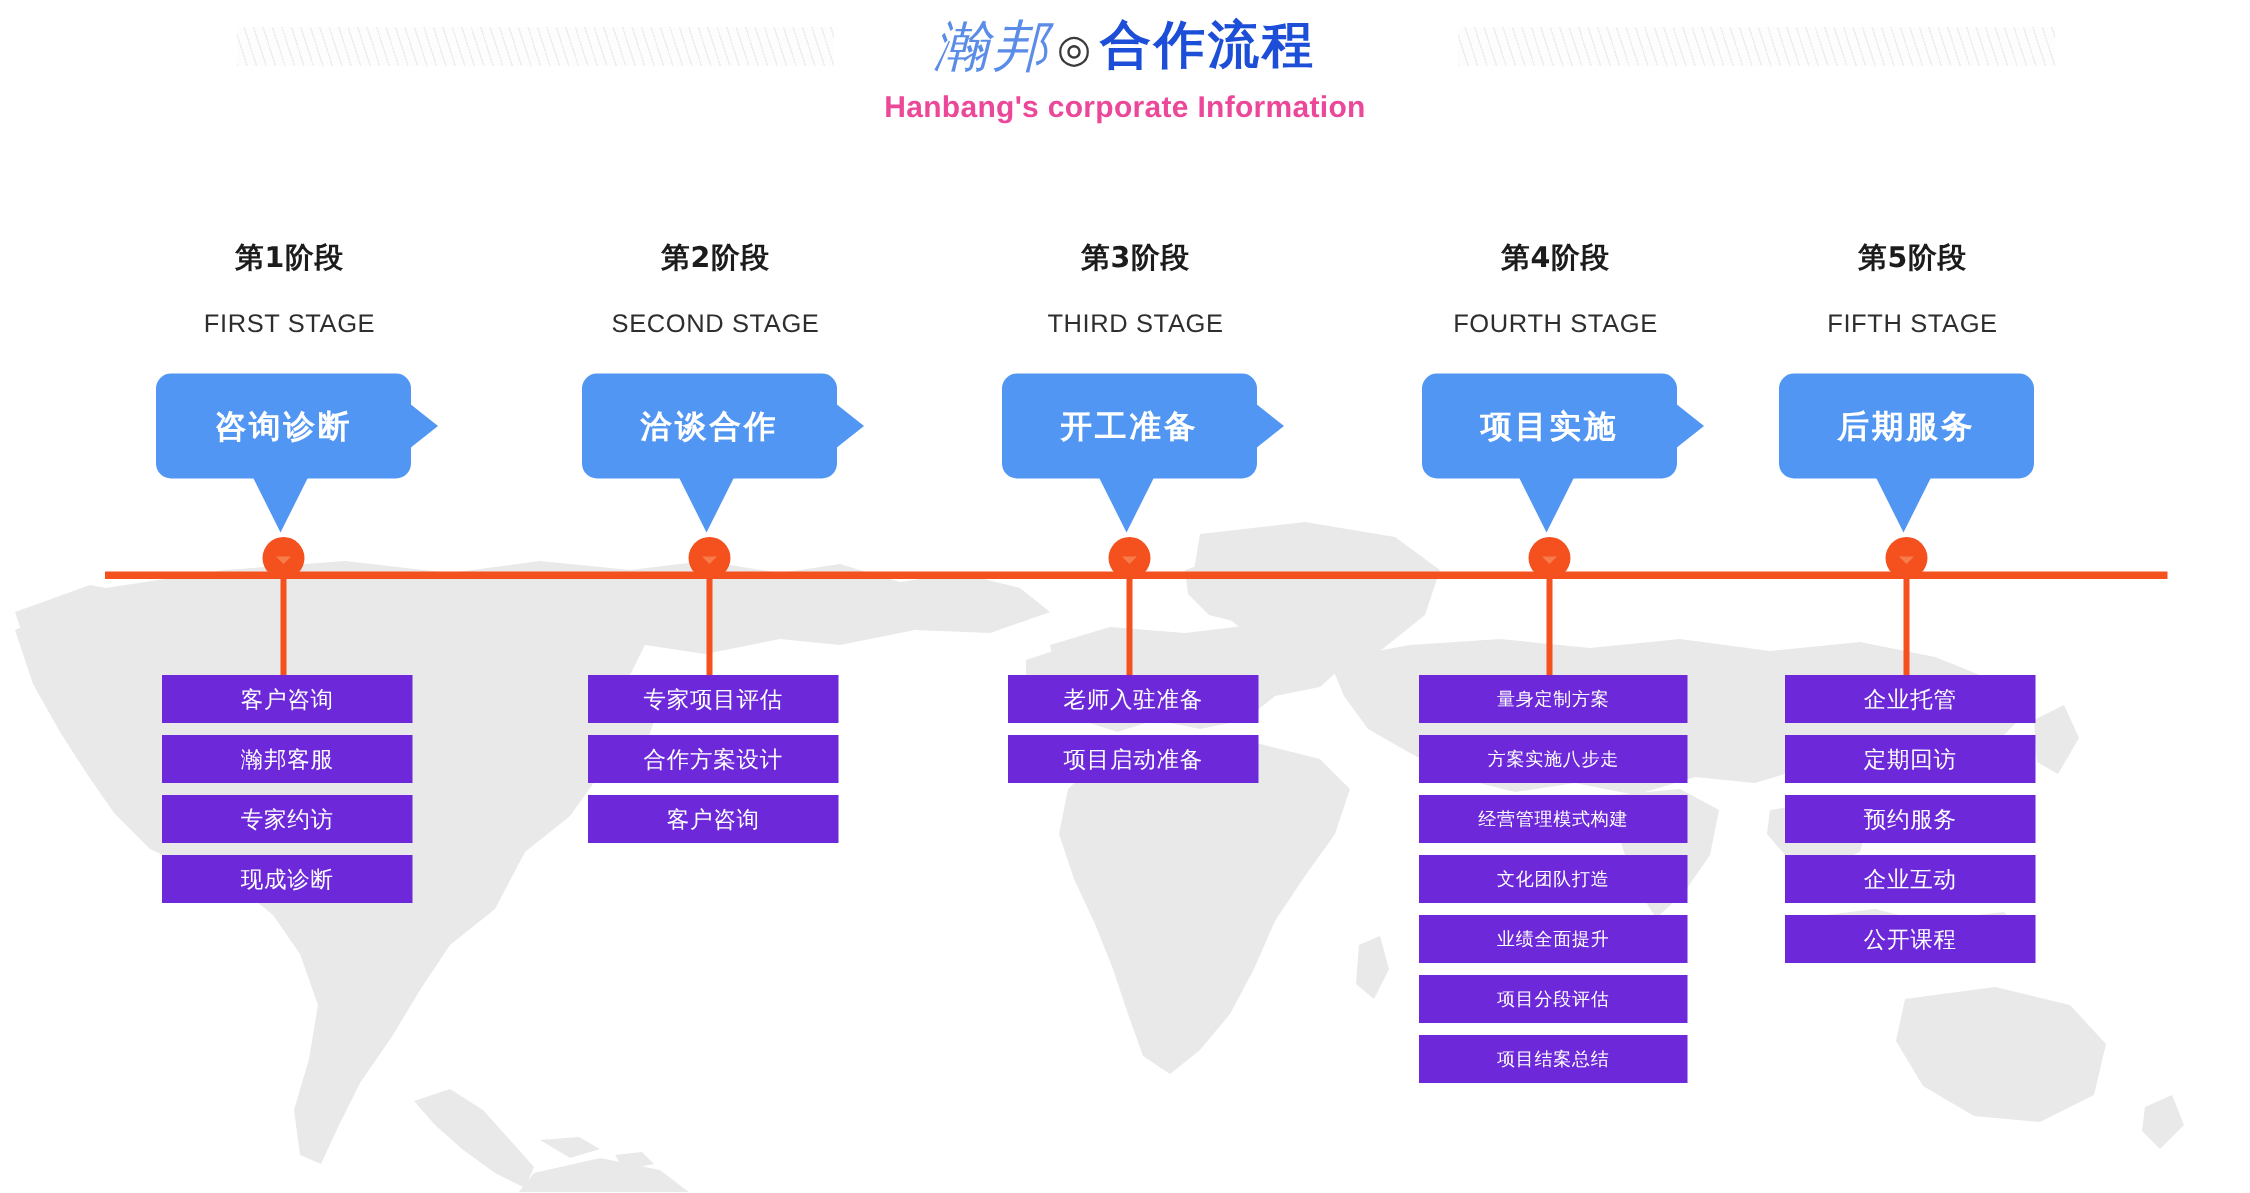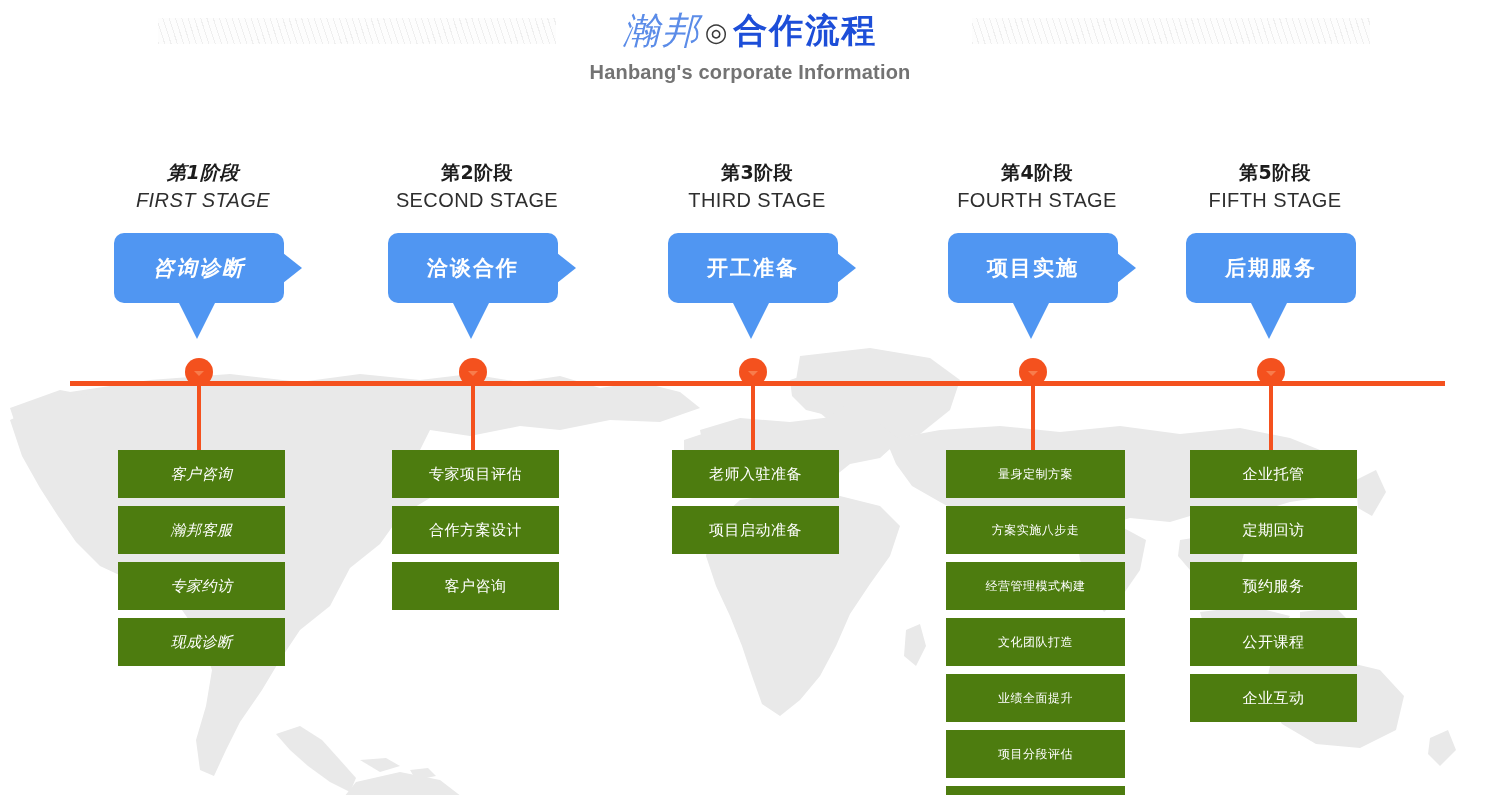--- a/index.html
+++ b/index.html
@@ -77,63 +77,63 @@
     font-size: 34px;
     font-weight: 700;
     color: #1d4ed8;
     letter-spacing: 2px;
     line-height: 46px;
   }
   #subtitle {
     margin-top: 7px;
     font-size: 20px;
     font-weight: 700;
-    color: #737373;
+    color: #ec4899;
     letter-spacing: 0.2px;
   }
 
   
   #axis {
     position: absolute;
     left: 70px; top: 381px;
     width: 1375px; height: 5px;
     background: #f4511e;
     z-index: 3;
   }
 
   
   .col {
     position: absolute;
     top: 160px;
     width: 230px;
     z-index: 5;
   }
-  .col-1 { left: 88px; font-style: italic; }
+  .col-1 { left: 78px; }
   .col-2 { left: 362px; }
   .col-3 { left: 642px; }
   .col-4 { left: 922px; }
   .col-5 { left: 1160px; }
 
   .stage-cn {
     text-align: center;
     font-family: "DejaVu Sans", "Liberation Sans", sans-serif;
     font-size: 19px;
     font-weight: 700;
     color: #1c1c1c;
     letter-spacing: 0.5px;
     line-height: 24px;
   }
   .stage-en {
     text-align: center;
-    font-size: 20px;
+    font-size: 17px;
     font-weight: 400;
     color: #2e2e2e;
     letter-spacing: 0.4px;
     line-height: 22px;
-    margin-top: 5px;
+    margin-top: 21px;
   }
 
   
   .bubble-wrap {
     position: relative;
     margin-top: 22px;
     height: 115px;
   }
   .bubble {
     position: absolute;
@@ -205,22 +205,22 @@
 
   
   .items {
     position: absolute;
     left: 30px; top: 290px;
     width: 167px;
     z-index: 5;
   }
   .item {
     width: 167px;
-    height: 48px;
-    background: #4d7c0f;
+    height: 32px;
+    background: #6d28d9;
     color: #ffffff;
     font-family: "DejaVu Serif", "Liberation Serif", serif;
     font-size: 15px;
     letter-spacing: 0.5px;
     display: flex;
     align-items: center;
     justify-content: center;
     margin-bottom: 8px;
     white-space: nowrap;
   }
@@ -406,18 +406,18 @@
       </div>
     </div>
     <div class="stem"></div>
     <div class="node">
       <span class="node-chevron"></span>
     </div>
     <div class="items">
       <div class="item">企业托管</div>
       <div class="item">定期回访</div>
       <div class="item">预约服务</div>
+      <div class="item">企业互动</div>
       <div class="item">公开课程</div>
-      <div class="item">企业互动</div>
     </div>
   </div>
 
 </div>
 
 </body></html>

